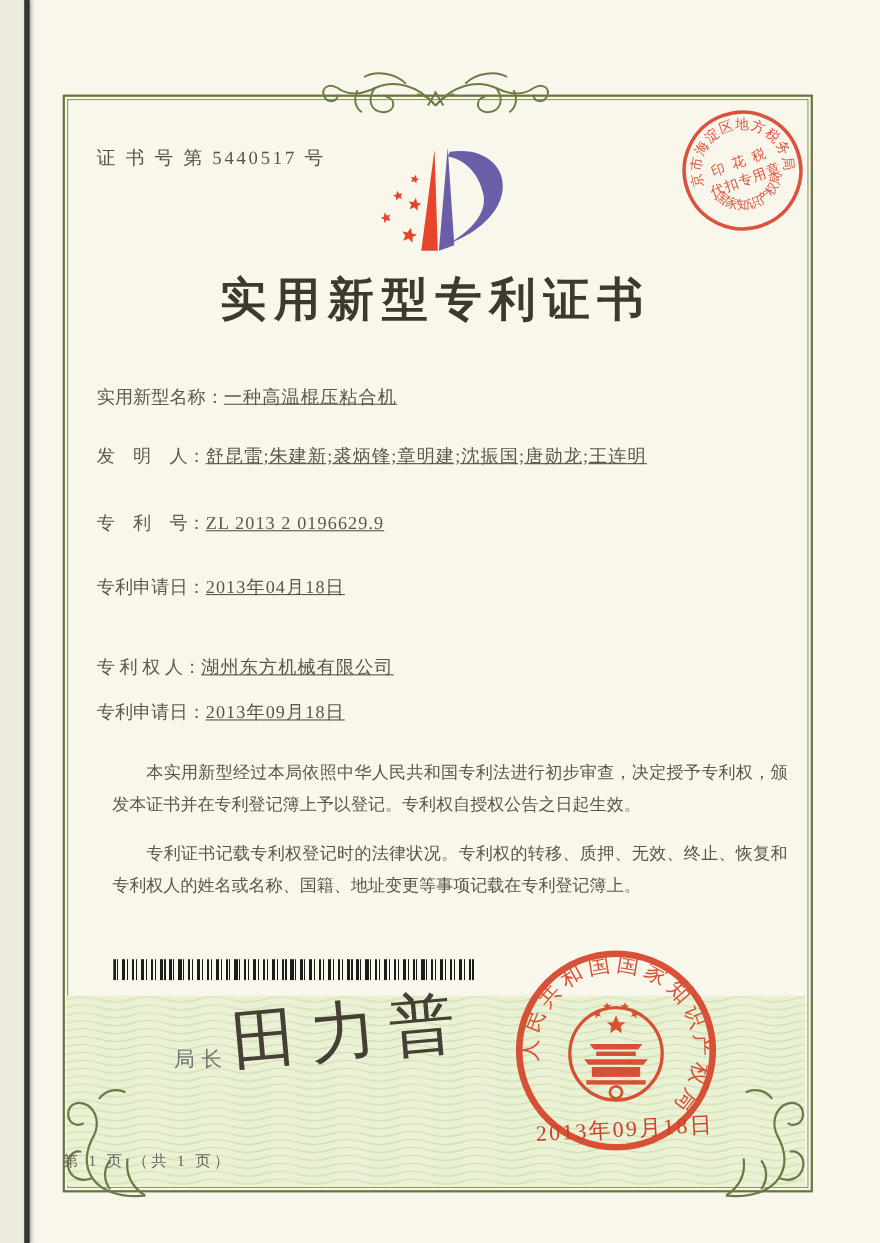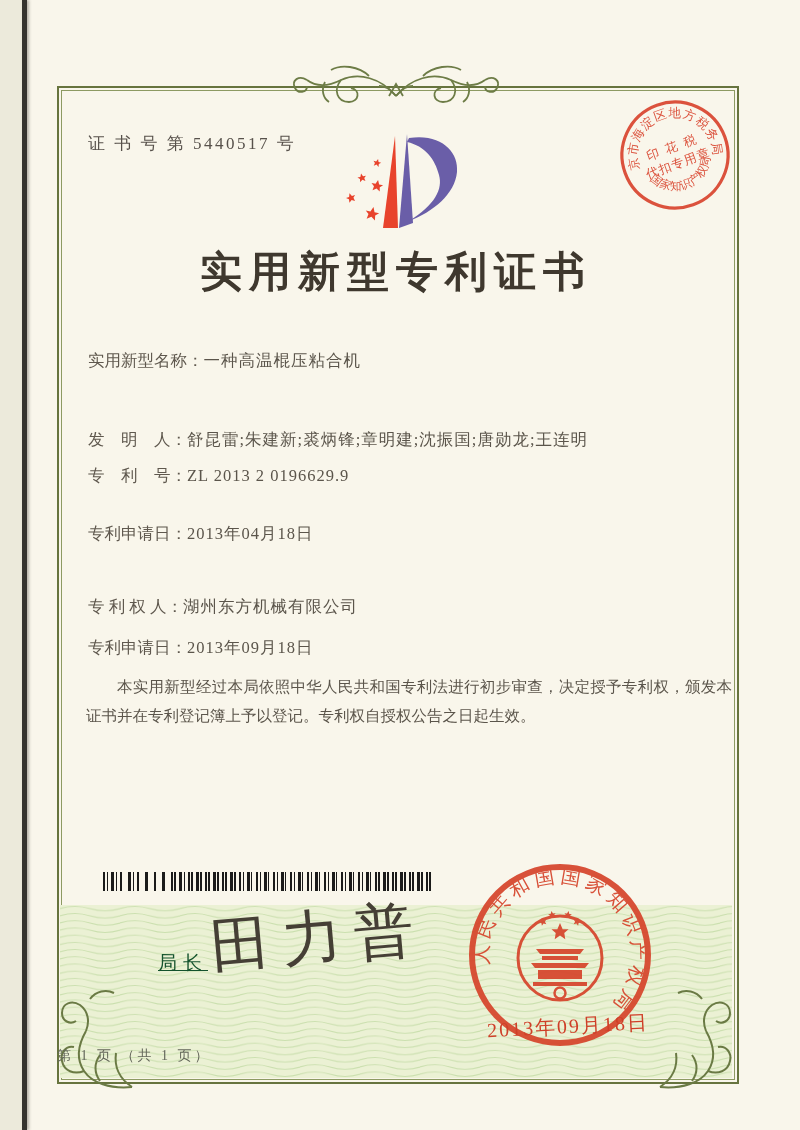--- a/index.html
+++ b/index.html
@@ -15,31 +15,31 @@
   
   .frame{left:57px;top:86px;width:678px;height:994px;border:2px solid #67743e;}
   .frame::after{content:"";position:absolute;inset:2px;border:1px solid #8d9a62;}
   
   .wave-band{left:60px;top:905px;width:672px;height:173px;}
   
   .cert-no{left:88px;top:132px;font-size:17px;letter-spacing:2.5px;color:#57514b;}
   .title{left:57px;top:244px;width:678px;text-align:center;font-size:42px;font-weight:600;
          letter-spacing:7px;color:#3f382e;}
   .field-row{left:88px;width:640px;font-size:16.5px;color:#5f584e;white-space:nowrap;}
-  .field-row .val{letter-spacing:1px;color:#5b554b;}
-  .f0{top:350px}.f1{top:429px}.f2{top:465px}.f3{top:523px}.f4{top:596px}.f5{top:637px}
+  .field-row .val{letter-spacing:1px;color:#5b554b;text-decoration:underline;}
+  .f0{top:350px}.f1{top:404px}.f2{top:465px}.f3{top:523px}.f4{top:596px}.f5{top:637px}
   .body-text{left:86px;top:672px;width:646px;color:#5b554b;font-size:15.5px;line-height:29px;text-align:justify;}
-  .body-text p{margin:0;text-indent:2em;}
+  .body-text p{margin:16px;text-indent:2em;}
   .barcode{left:103px;top:872px;width:328px;height:19px;
     background:repeating-linear-gradient(90deg,
       #1b1b1a 0 2px, transparent 2px 3.5px,
       #1b1b1a 3.5px 4.5px, transparent 4.5px 8px,
       #1b1b1a 8px 11px, transparent 11px 12.5px,
       #1b1b1a 12.5px 13.5px, transparent 13.5px 17px);}
-  .sig-title{left:158px;top:950px;font-size:19px;letter-spacing:6px;color:#14532d;z-index:5;text-decoration:underline;}
+  .sig-title{left:158px;top:950px;font-size:19px;letter-spacing:6px;color:#737373;z-index:5;}
   .sig-name{left:210px;top:898px;font-size:60px;letter-spacing:12px;color:#453f35;
             transform:rotate(-5deg);z-index:5;font-weight:500;}
   .tax-stamp{left:600px;top:80px;width:150px;height:150px;transform:rotate(-20deg);opacity:.92;}
   .big-seal{left:460px;top:855px;width:200px;height:200px;z-index:6;opacity:.93;}
   .seal-date{left:487px;top:1013px;font-size:20px;letter-spacing:2px;color:#cf3f28;
              transform:rotate(-3deg);z-index:7;white-space:nowrap;}
   .footer{left:57px;top:1047px;width:678px;text-align:left;font-size:14px;
           letter-spacing:3px;color:#63665a;z-index:5;}
   .orn-top{left:281px;top:60px;width:230px;height:56px;}
   .orn-bl{left:40px;top:985px;width:100px;height:108px;z-index:4;}
@@ -158,20 +158,21 @@
 </div>
 <div class="abs field-row f4">
   <span class="lbl">专 利 权 人：</span><span class="val">湖州东方机械有限公司</span>
 </div>
 <div class="abs field-row f5">
   <span class="lbl">专利申请日：</span><span class="val">2013年09月18日</span>
 </div>
 
 <div class="abs body-text">
   <p>本实用新型经过本局依照中华人民共和国专利法进行初步审查，决定授予专利权，颁发本证书并在专利登记簿上予以登记。专利权自授权公告之日起生效。</p>
+  <p>专利证书记载专利权登记时的法律状况。专利权的转移、质押、无效、终止、恢复和专利权人的姓名或名称、国籍、地址变更等事项记载在专利登记簿上。</p>
 </div>
 
 <div class="abs barcode"></div>
 
 <div class="abs sig-title">局长</div>
 <div class="abs sig-name">田力普</div>
 
 <svg class="abs big-seal" viewBox="0 0 200 200">
   <circle cx="100" cy="100" r="88" fill="none" stroke="#d6452c" stroke-width="6"></circle>
   <defs>

